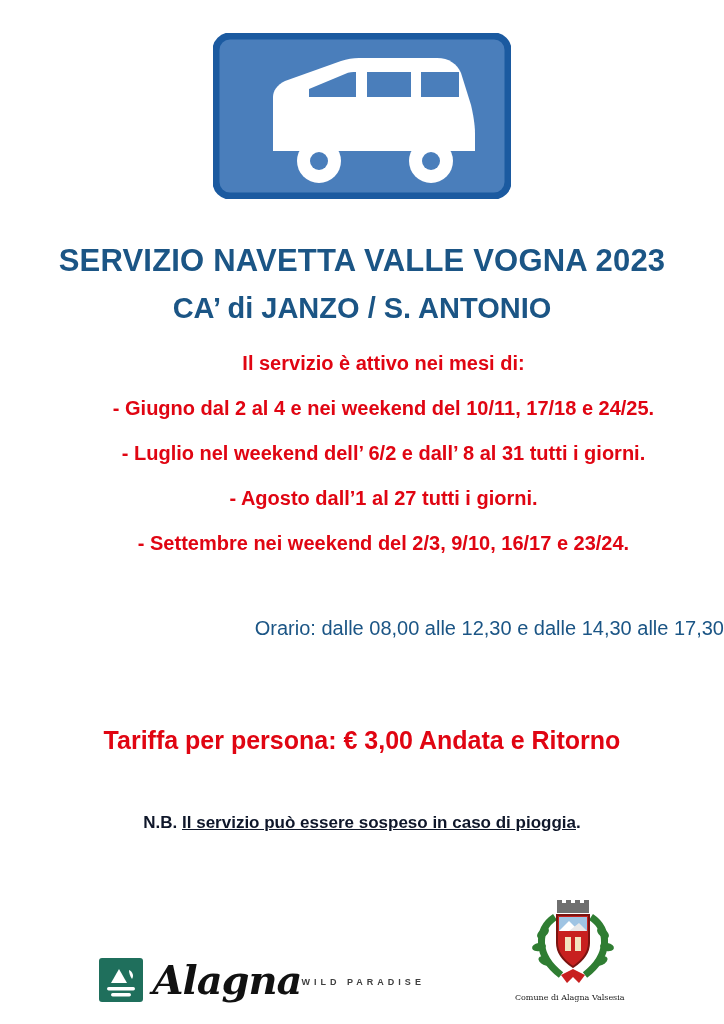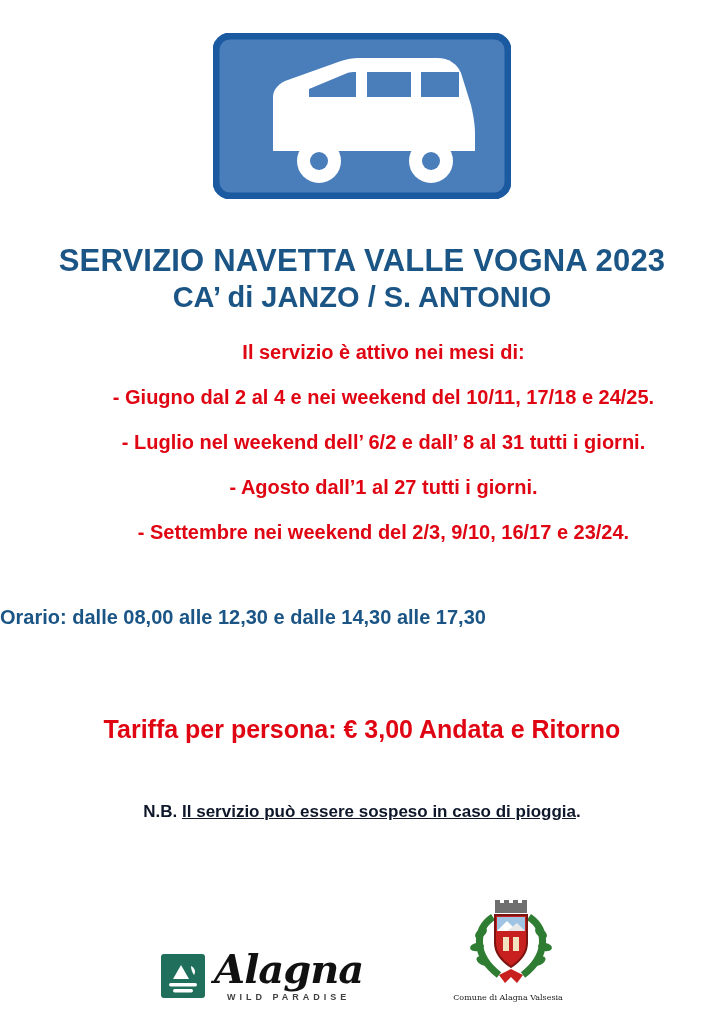--- a/index.html
+++ b/index.html
@@ -48,21 +48,21 @@
     color: #1b5585;
     font-size: 31px;
     font-weight: bold;
     letter-spacing: 0.2px;
     line-height: 1.2;
   }
   .title-sub {
     color: #1b5585;
     font-size: 29px;
     font-weight: bold;
-    margin-top: 1px;
+    margin-top: 12px;
     line-height: 1.2;
   }
 
   
   .service-block {
     margin-top: 26px;
     width: 100%;
     text-align: center;
     padding-left: 43px;
   }
@@ -77,22 +77,22 @@
     font-weight: bold;
     margin-top: 22px;
     text-align: center;
   }
 
   
   .hours {
     margin-top: 62px;
     color: #1b5585;
     font-size: 20px;
-    font-weight: bold;
-    text-align: left;
+    font-weight: normal;
+    text-align: right;
     width: 100%;
   }
 
   
   .fare {
     margin-top: 86px;
     color: #e00512;
     font-size: 25px;
     font-weight: bold;
     text-align: center;
@@ -127,21 +127,21 @@
     display: flex;
     align-items: center;
     gap: 9px;
   }
   .alagna-mark {
     width: 44px;
     height: 44px;
   }
   .alagna-text {
     display: flex;
-    flex-direction: column;
+    flex-direction: row;
     align-items: center;
   }
   .alagna-word {
     font-family: "DejaVu Serif", serif;
     font-style: italic;
     font-size: 40px;
     font-weight: bold;
     color: #111111;
     line-height: 0.95;
     letter-spacing: -1px;

